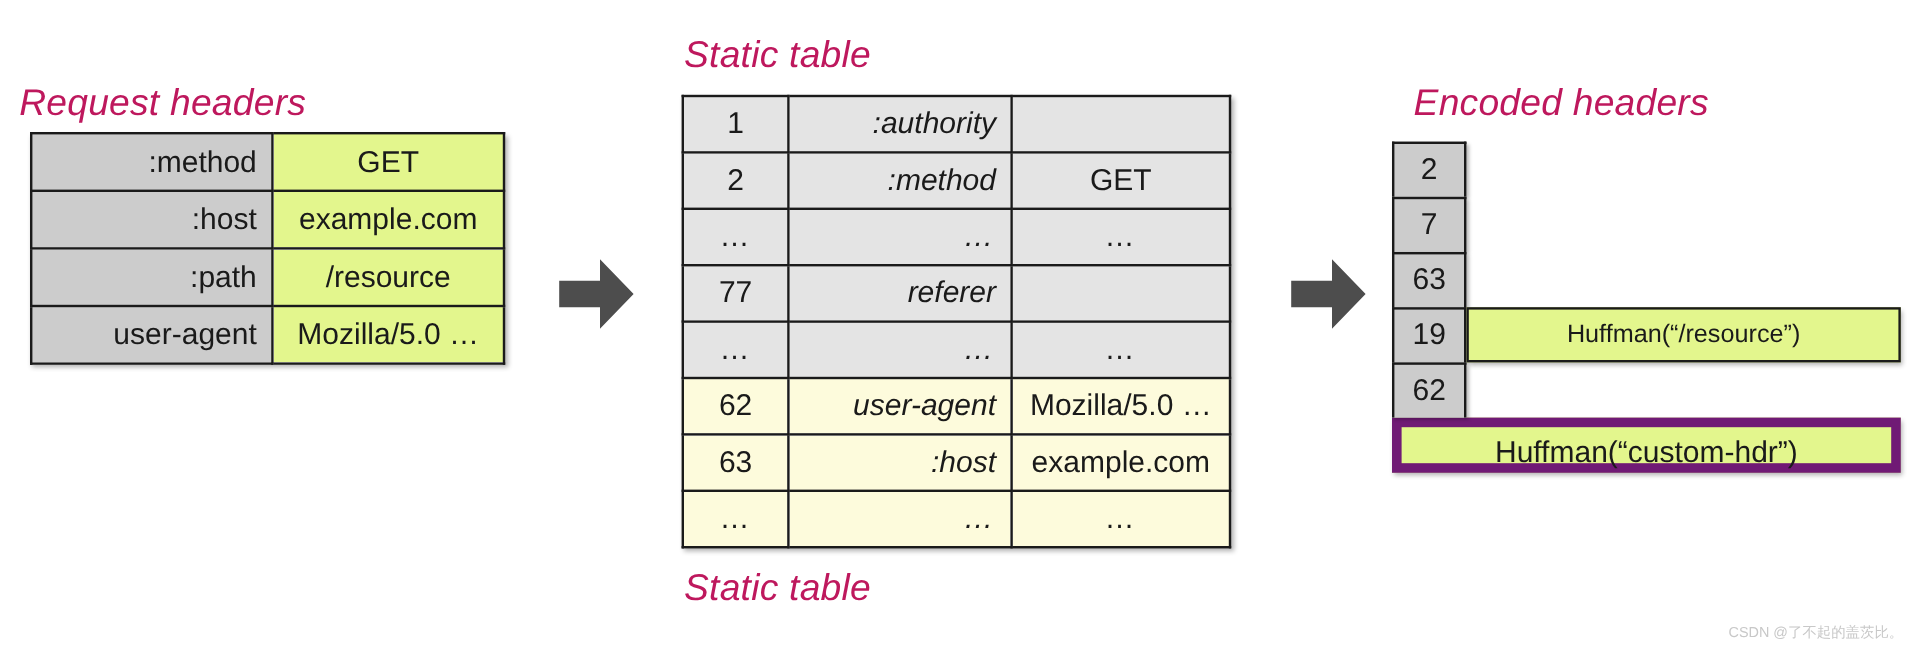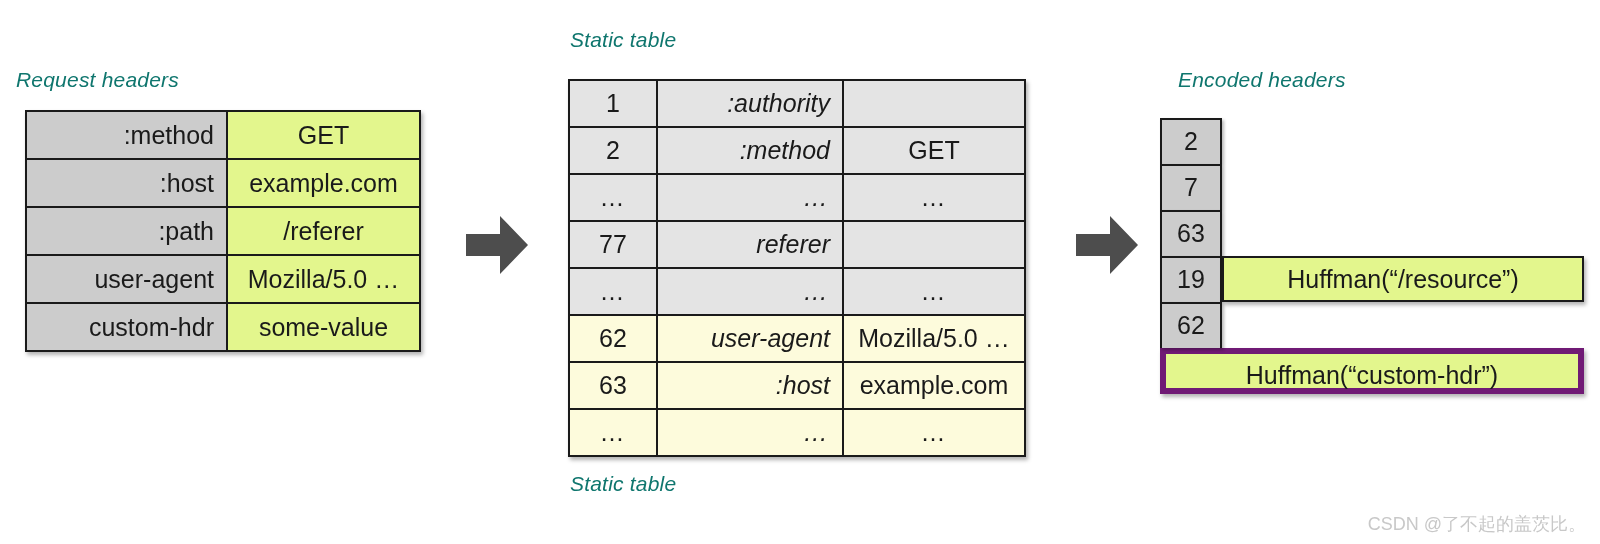--- a/index.html
+++ b/index.html
@@ -12,22 +12,22 @@
     height: 544px;
     position: relative;
     font-family: "Liberation Sans", sans-serif;
     color: #1a1a1a;
     overflow: hidden;
   }
 
   .caption {
     position: absolute;
     font-style: italic;
-    font-size: 21px;
-    color: #0f766e;
+    font-size: 31px;
+    color: #be185d;
     white-space: nowrap;
     letter-spacing: 0.2px;
   }
 
   
   .tbl {
     position: absolute;
     border-collapse: collapse;
     table-layout: fixed;
     box-shadow: 2px 3px 4px rgba(0,0,0,0.30);
@@ -99,35 +99,35 @@
     text-align: center;
     box-sizing: border-box;
     box-shadow: 2px 2px 3px rgba(0,0,0,0.28);
   }
   .enc-row:last-of-type .enc-idx { border-bottom-width: 2px; }
   .enc-val {
     flex: 1 1 auto;
     margin-left: 0;
     background: #e3f68d;
     border: 2px solid #1a1a1a;
-    font-size: 25px;
+    font-size: 21px;
     line-height: 42px;
     text-align: center;
     box-sizing: border-box;
     box-shadow: 2px 3px 4px rgba(0,0,0,0.30);
   }
   .enc-val.empty {
     background: transparent;
     border: 0;
     box-shadow: none;
   }
   .enc-full {
     height: 46px;
     background: #e3f68d;
-    border: 6px solid #701a75;
+    border: 8px solid #701a75;
     font-size: 25px;
     line-height: 42px;
     text-align: center;
     box-sizing: border-box;
     box-shadow: 2px 3px 4px rgba(0,0,0,0.30);
     margin-top: 0;
   }
   .enc-full + .enc-full { border-top-width: 2px; }
 
   
@@ -136,21 +136,21 @@
     width: 74px;
     height: 74px;
   }
   .arrow svg { display: block; }
 
   
   #watermark {
     position: absolute;
     right: 14px;
     bottom: 8px;
-    font-size: 18px;
+    font-size: 12px;
     color: #c8c8c8;
     white-space: nowrap;
   }
 </style>
 </head>
 <body>
 
 <div class="caption" style="left:16px; top:68px;">Request headers</div>
 
 <table class="tbl" id="request-table">
@@ -158,29 +158,25 @@
       <tr>
         <td class="k">:method</td>
         <td class="v">GET</td>
       </tr>
       <tr>
         <td class="k">:host</td>
         <td class="v">example.com</td>
       </tr>
       <tr>
         <td class="k">:path</td>
-        <td class="v">/referer</td>
+        <td class="v">/resource</td>
       </tr>
       <tr>
         <td class="k">user-agent</td>
         <td class="v">Mozilla/5.0 …</td>
-      </tr>
-      <tr>
-        <td class="k">custom-hdr</td>
-        <td class="v">some-value</td>
       </tr>
     </tbody>
 </table>
 
 <div class="arrow" style="left:460px; top:208px;">
   <svg width="74" height="74" viewBox="0 0 74 74" aria-hidden="true">
     <polygon points="6,26 40,26 40,8 68,37 40,66 40,48 6,48" fill="#4d4d4d"></polygon>
   </svg>
 </div>
 

